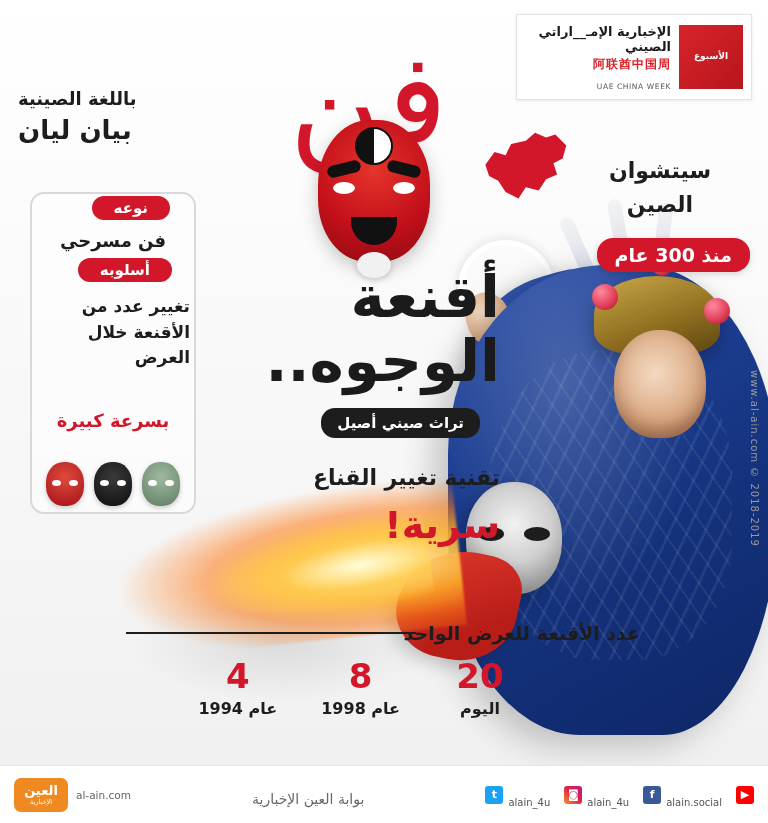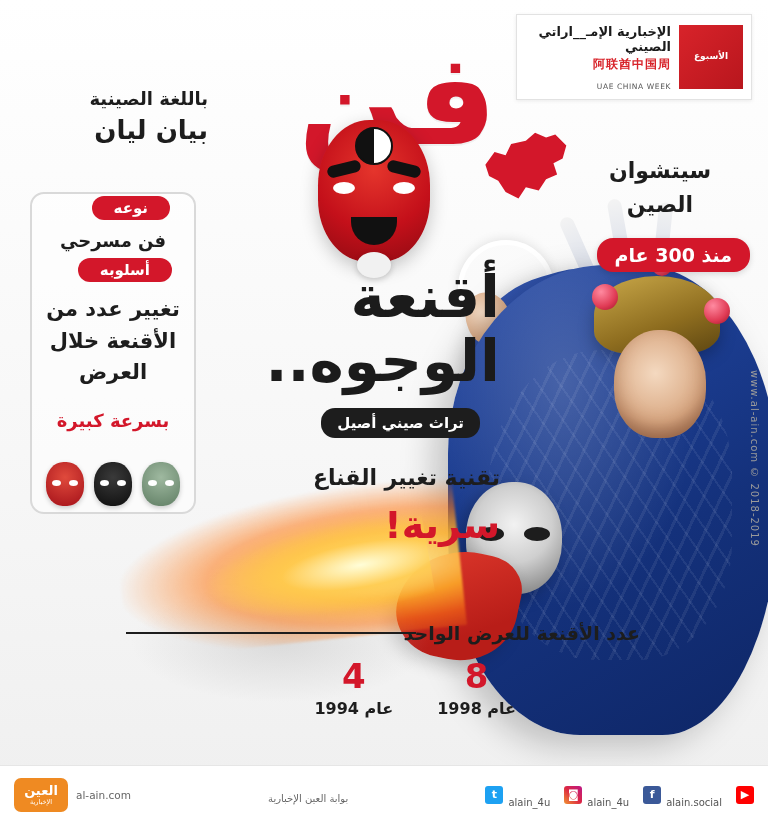--- a/index.html
+++ b/index.html
@@ -149,22 +149,22 @@
     font-weight: bold; padding: 4px;
   }
   .logo-text { text-align: right; flex: 1; }
   .logo-ar { font-size: 13px; color: #1b1b1b; font-weight: bold; }
   .logo-ar2 { font-size: 13px; color: #1b1b1b; font-weight: bold; }
   .logo-cn { font-size: 12px; color: #d8232a; font-weight: bold; margin-top: 2px; letter-spacing:1px;}
   .logo-en { font-size: 7.5px; color: #555; letter-spacing: .6px; margin-top: 9px; }
 
   
   .fan-word {
-    position: absolute; left: 298px; top: 42px;
-    font-size: 128px; font-weight: bold; color: #d3172a;
+    position: absolute; left: 289px; top: 42px;
+    font-size: 128px; font-weight: normal; color: #d3172a;
     line-height: .9; letter-spacing: -2px;
     text-shadow: 0 2px 0 rgba(0,0,0,.05);
     text-align: right;
   }
   .mask-main {
     position: absolute; left: 318px; top: 120px;
     width: 112px; height: 142px;
     background: radial-gradient(circle at 50% 35%, #e5352c 0%, #c4101a 55%, #8d0a12 100%);
     border-radius: 46% 46% 44% 44%;
     box-shadow: 0 6px 18px rgba(0,0,0,.22);
@@ -211,42 +211,42 @@
     position: absolute; right: 268px; top: 465px;
     font-size: 22px; color: #1d1d1d; font-weight: bold;
   }
   .secret {
     position: absolute; right: 268px; top: 503px;
     font-size: 38px; color: #d3172a; font-weight: bold;
   }
 
   
   .left-top {
-    position: absolute; right: 560px; top: 88px; text-align: right; width: 190px;
+    position: absolute; right: 560px; top: 88px; text-align: left; width: 190px;
   }
   .left-top .l1 { font-size: 18px; color: #1d1d1d; font-weight: bold; }
   .left-top .l2 { font-size: 26px; color: #1d1d1d; font-weight: bold; margin-top: 6px; }
 
   .left-card {
     position: absolute; right: 572px; top: 192px;
     width: 166px; height: 322px;
     border: 2px solid #d9d9d9;
     border-radius: 14px;
     background: rgba(255,255,255,.55);
   }
   .tag-red {
     background: #d3172a; color: #fff; font-size: 15px; font-weight: bold;
     padding: 3px 22px; border-radius: 12px; display: inline-block;
   }
   .lc-tag1 { position:absolute; right: 598px; top: 196px; }
   .lc-val1 { position:absolute; right: 572px; top: 230px; width:166px; text-align:center;
              font-size: 18px; color:#1d1d1d; font-weight:bold; }
   .lc-tag2 { position:absolute; right: 596px; top: 258px; }
-  .lc-val2 { position:absolute; right: 578px; top: 294px; width:154px; text-align:center;
-             font-size: 21px; color:#1d1d1d; font-weight:bold; line-height: 1.5; }
+  .lc-val2 { position:absolute; right: 578px; top: 294px; width:154px; 
+             font-size: 17px; color:#1d1d1d; font-weight:bold; line-height: 1.5; }
   .lc-val3 { position:absolute; right: 578px; top: 410px; width:154px; text-align:center;
              font-size: 18px; color:#d3172a; font-weight:bold; }
   .mini-masks {
     position:absolute; right: 588px; top: 462px; width: 134px;
     display:flex; justify-content:space-between; align-items:center;
   }
   .mini {
     width: 38px; height: 44px; border-radius: 46% 46% 44% 44%;
     position: relative; box-shadow: 0 2px 5px rgba(0,0,0,.2);
   }
@@ -317,21 +317,21 @@
   .social-item { display:flex; align-items:center; gap:5px; }
   .sq {
     width: 18px; height: 18px; border-radius: 3px; color:#fff;
     display:flex; align-items:center; justify-content:center; font-size: 11px; font-weight: bold;
   }
   .sq.tw { background:#1da1f2; }
   .sq.ig { background: linear-gradient(45deg,#f09433,#dc2743,#bc1888); }
   .sq.fb { background:#3b5998; }
   .sq.yt { background:#ff0000; }
   .social-item .nm { font-size: 10px; color: #555; margin-top: 16px; }
-  .footer-mid { font-size: 10px; color: #666; margin-top: 8px; }
+  .footer-mid { font-size: 14px; color: #666; margin-top: 8px; }
   .footer-right { display:flex; align-items:center; gap: 8px; }
   .footer-right .url { font-size: 10.5px; color: #666; }
   .brand-badge {
     width: 54px; height: 34px; border-radius: 7px;
     background: #ef8a22; color:#fff; display:flex; flex-direction:column;
     align-items:center; justify-content:center; line-height:1;
   }
   .brand-badge .b1 { font-size: 13px; font-weight: bold; }
   .brand-badge .b2 { font-size: 6.5px; margin-top: 2px; }
 </style>
@@ -411,20 +411,24 @@
 
   <div class="china-map"></div>
   <div class="origin-v1">سيتشوان</div>
   <div class="origin-v2">الصين</div>
   <div class="badge-300">منذ 300 عام</div>
   <div class="watermark">www.al-ain.com © 2018-2019</div>
 
   <div class="stats-title">عدد الأقنعة للعرض الواحد</div>
   <div class="stats-rule"></div>
   <div class="stats-row">
+    <div class="stat">
+      <div class="num">20</div>
+      <div class="lbl">اليوم</div>
+    </div>
     <div class="stat">
       <div class="num">8</div>
       <div class="lbl">عام 1998</div>
     </div>
     <div class="stat">
       <div class="num">4</div>
       <div class="lbl">عام 1994</div>
     </div>
   </div>
 

